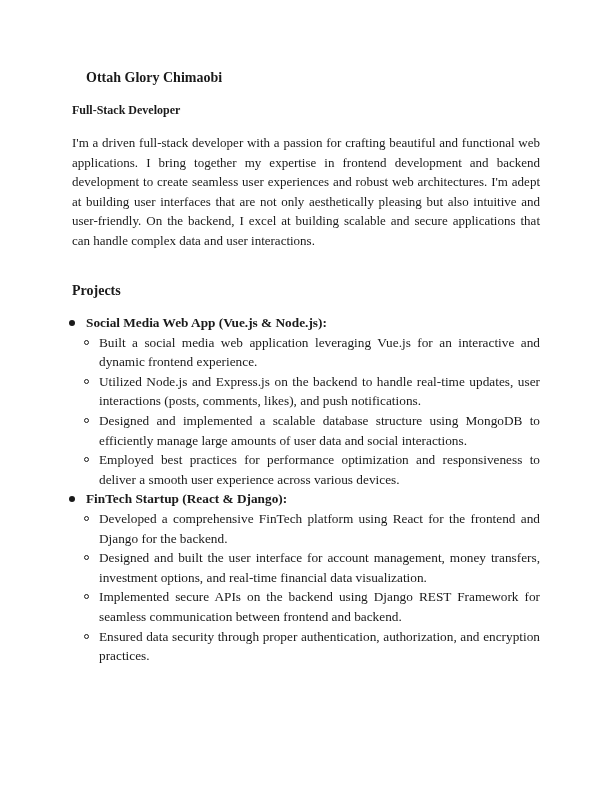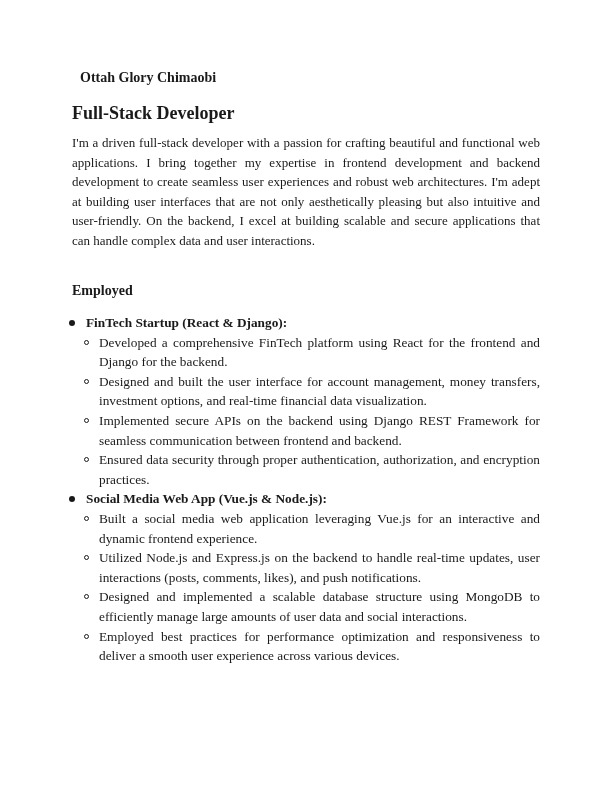--- a/index.html
+++ b/index.html
@@ -1,61 +1,61 @@
 <!DOCTYPE html>
 <html><head>
 <meta charset="utf-8">
 <style>
   html, body { margin: 0; padding: 0; background: #ffffff; }
   body { width: 612px; height: 792px; position: relative; overflow: hidden;
          font-family: "Liberation Serif", "DejaVu Serif", serif; color: #1a1a1a; }
   .page { position: absolute; left: 72px; top: 0; width: 468px; }
-  .name { position: absolute; top: 70px; left: 8px; font-weight: bold; font-size: 14px; }
-  .role { position: absolute; top: 103px; left: 0; font-weight: bold; font-size: 18px; }
+  .name { position: absolute; top: 70px; left: 14px; font-weight: bold; font-size: 14px; }
+  .role { position: absolute; top: 103px; left: 0; font-weight: bold; font-size: 12px; }
   .summary { position: absolute; top: 133px; left: 0; width: 468px; font-size: 13px;
              line-height: 19.6px; text-align: justify; margin: 0; }
   .projects-h { position: absolute; top: 283px; left: 0; font-weight: bold; font-size: 14px; }
   .proj-list { position: absolute; top: 313px; left: 0; width: 468px; margin: 0; padding: 0; list-style: none; }
   .proj { position: relative; margin: 0; padding: 0; }
   .proj-title { position: relative; padding-left: 14px; font-weight: bold; font-size: 13.3px; line-height: 19.6px; }
   .bullet-dot { position: absolute; left: -3px; top: 7px; width: 6px; height: 6px; border-radius: 50%; background: #1a1a1a; }
   .sub-list { margin: 0; padding: 0; list-style: none; }
   .sub { position: relative; padding-left: 27px; font-size: 13.3px; line-height: 19.6px; text-align: justify; }
   .circle { position: absolute; left: 12px; top: 7px; width: 5px; height: 5px; border-radius: 50%; border: 1px solid #1a1a1a; box-sizing: border-box; }
 </style>
 </head>
 <body>
 
 <div class="page">
   <div class="name">Ottah Glory Chimaobi</div>
   <div class="role">Full-Stack Developer</div>
   <p class="summary">I'm a driven full-stack developer with a passion for crafting beautiful and functional web applications. I bring together my expertise in frontend development and backend development to create seamless user experiences and robust web architectures. I'm adept at building user interfaces that are not only aesthetically pleasing but also intuitive and user-friendly. On the backend, I excel at building scalable and secure applications that can handle complex data and user interactions.</p>
-  <div class="projects-h">Employed</div>
+  <div class="projects-h">Projects</div>
 
   <ul class="proj-list">
+    <li class="proj">
+      <div class="proj-title">
+        <span class="bullet-dot"></span>
+        <span>Social Media Web App (Vue.js &amp; Node.js):</span>
+      </div>
+      <ul class="sub-list">
+        <li class="sub"><span class="circle"></span><span>Built a social media web application leveraging Vue.js for an interactive and dynamic frontend experience.</span></li>
+        <li class="sub"><span class="circle"></span><span>Utilized Node.js and Express.js on the backend to handle real-time updates, user interactions (posts, comments, likes), and push notifications.</span></li>
+        <li class="sub"><span class="circle"></span><span>Designed and implemented a scalable database structure using MongoDB to efficiently manage large amounts of user data and social interactions.</span></li>
+        <li class="sub"><span class="circle"></span><span>Employed best practices for performance optimization and responsiveness to deliver a smooth user experience across various devices.</span></li>
+      </ul>
+    </li>
     <li class="proj">
       <div class="proj-title">
         <span class="bullet-dot"></span>
         <span>FinTech Startup (React &amp; Django):</span>
       </div>
       <ul class="sub-list">
         <li class="sub"><span class="circle"></span><span>Developed a comprehensive FinTech platform using React for the frontend and Django for the backend.</span></li>
         <li class="sub"><span class="circle"></span><span>Designed and built the user interface for account management, money transfers, investment options, and real-time financial data visualization.</span></li>
         <li class="sub"><span class="circle"></span><span>Implemented secure APIs on the backend using Django REST Framework for seamless communication between frontend and backend.</span></li>
         <li class="sub"><span class="circle"></span><span>Ensured data security through proper authentication, authorization, and encryption practices.</span></li>
       </ul>
     </li>
     <li class="proj">
-      <div class="proj-title">
-        <span class="bullet-dot"></span>
-        <span>Social Media Web App (Vue.js &amp; Node.js):</span>
-      </div>
-      <ul class="sub-list">
-        <li class="sub"><span class="circle"></span><span>Built a social media web application leveraging Vue.js for an interactive and dynamic frontend experience.</span></li>
-        <li class="sub"><span class="circle"></span><span>Utilized Node.js and Express.js on the backend to handle real-time updates, user interactions (posts, comments, likes), and push notifications.</span></li>
-        <li class="sub"><span class="circle"></span><span>Designed and implemented a scalable database structure using MongoDB to efficiently manage large amounts of user data and social interactions.</span></li>
-        <li class="sub"><span class="circle"></span><span>Employed best practices for performance optimization and responsiveness to deliver a smooth user experience across various devices.</span></li>
-      </ul>
-    </li>
-    <li class="proj">
     </li>
   </ul>
 </div>
 
 </body></html>

